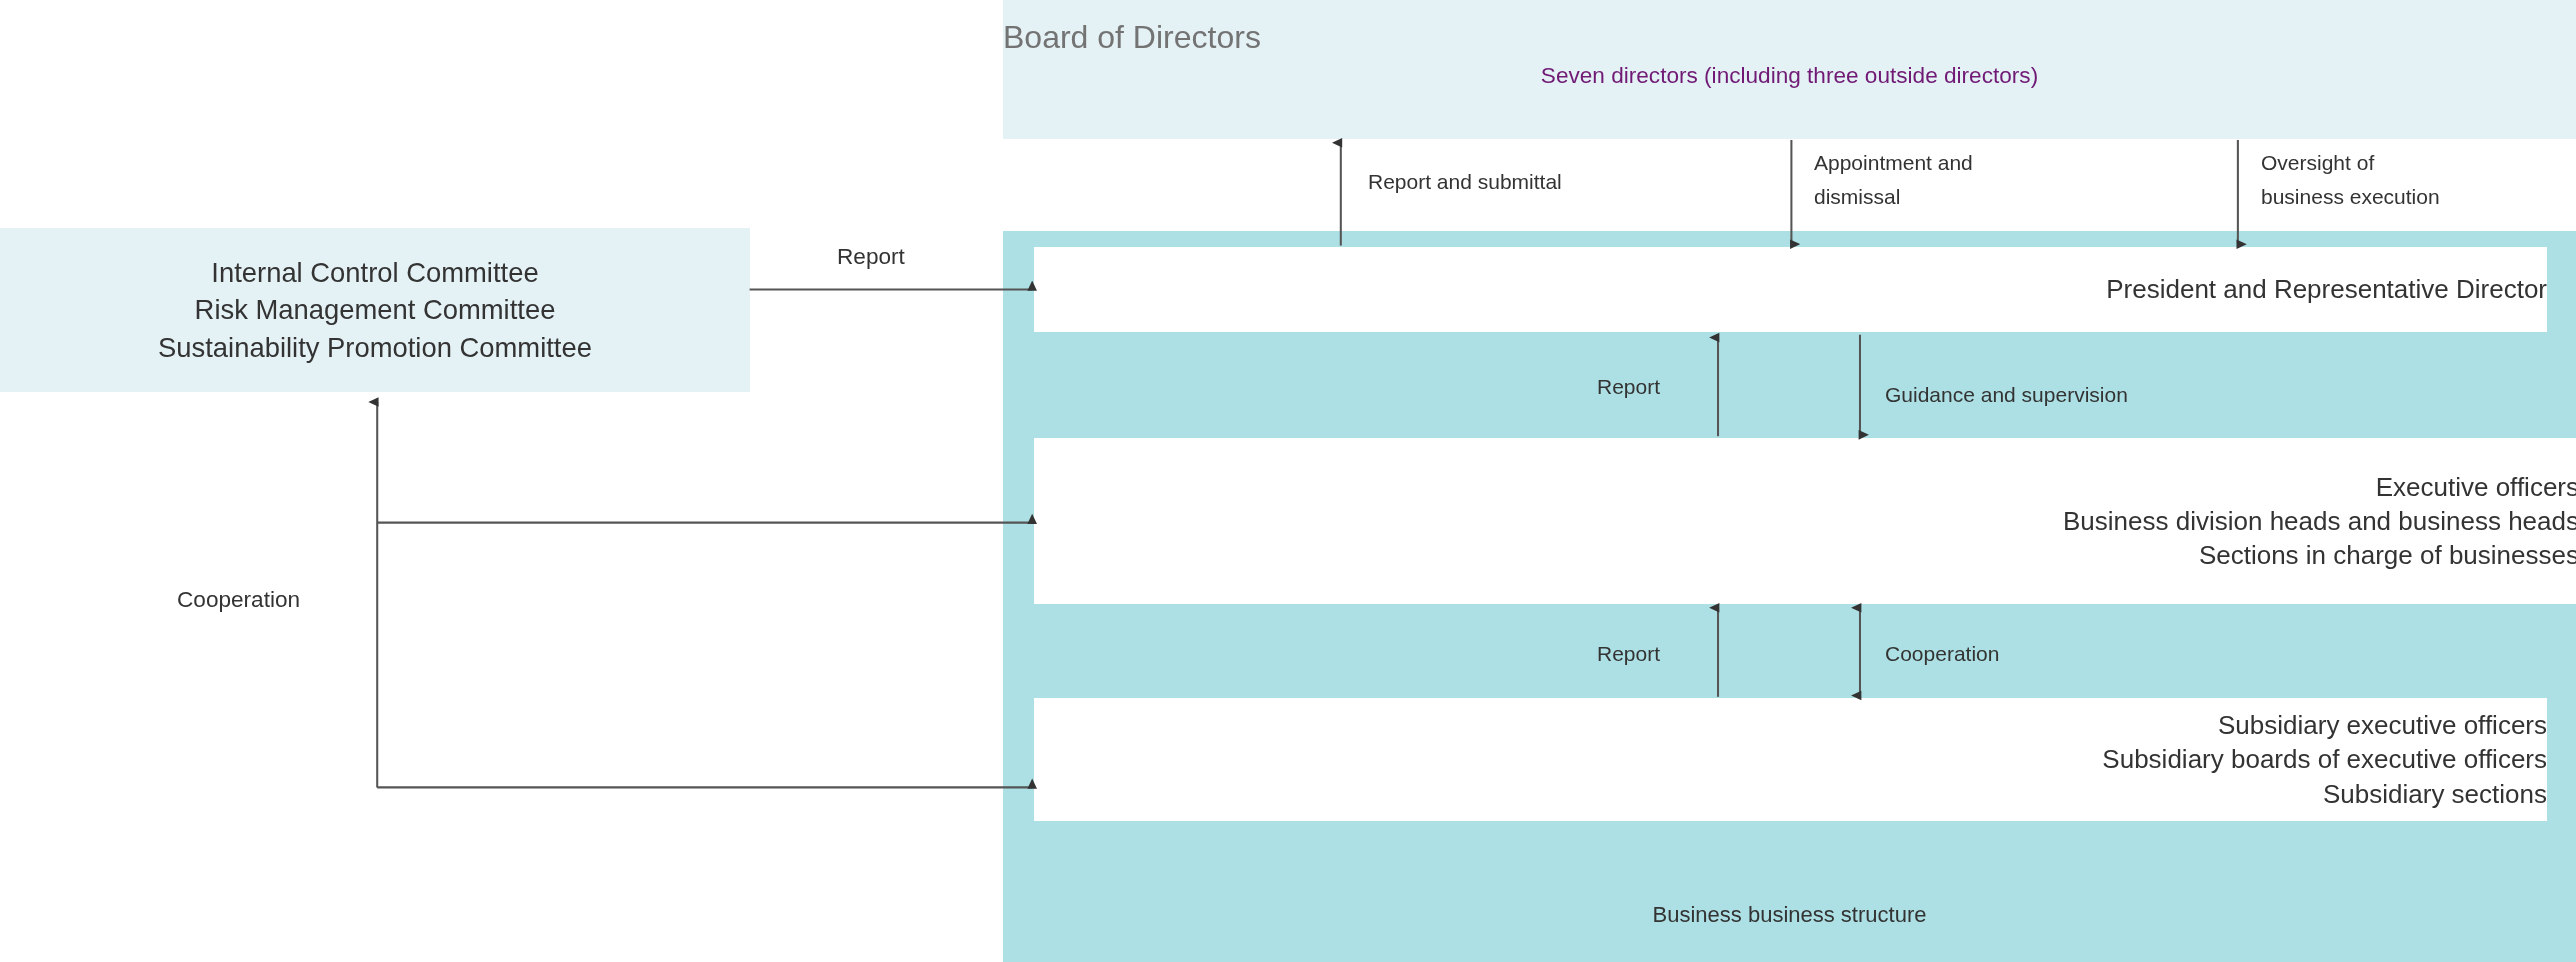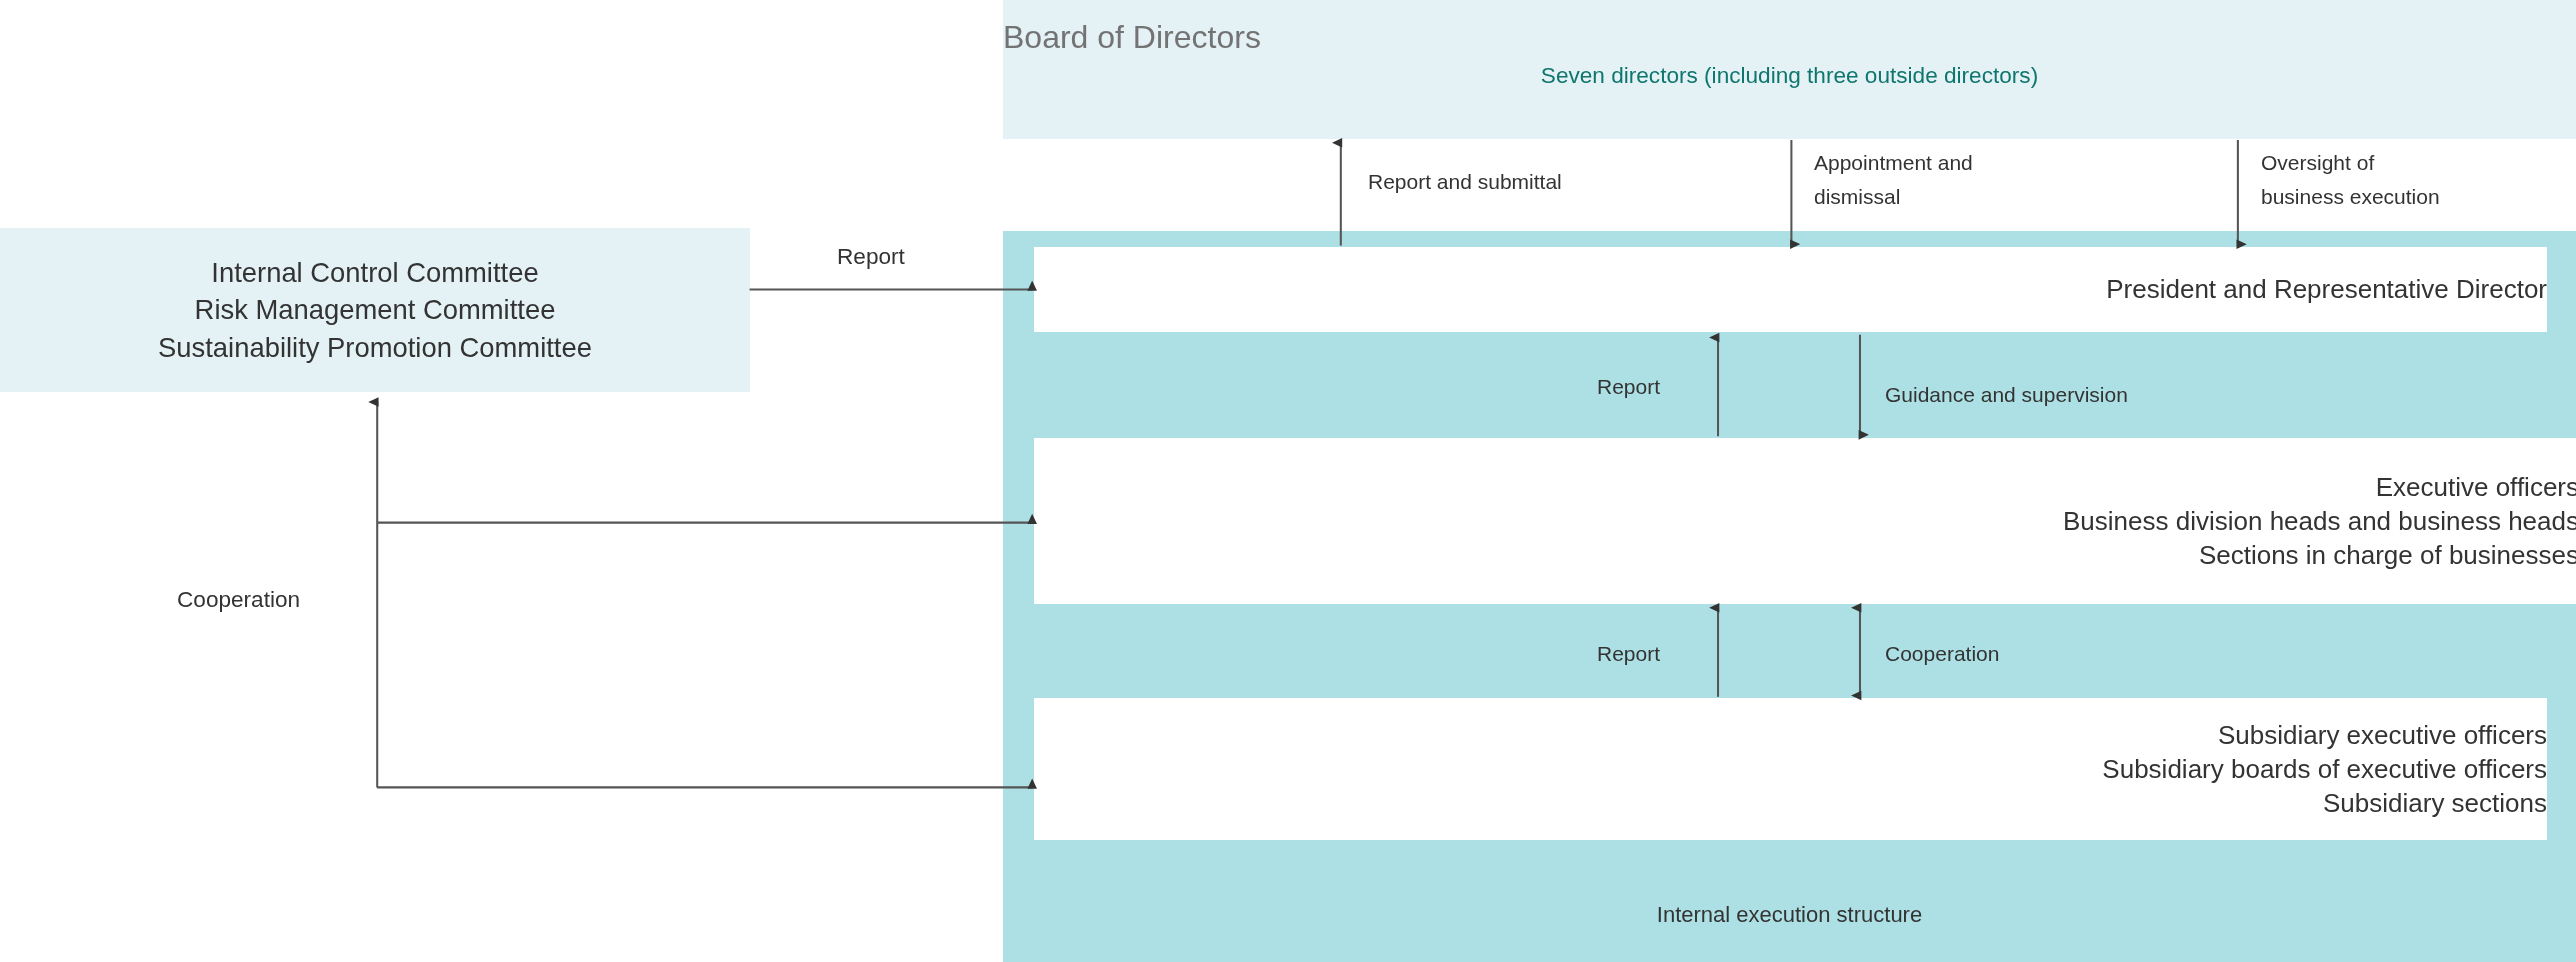--- a/index.html
+++ b/index.html
@@ -14,38 +14,38 @@
   .panel-board{
     position:absolute;left:1003px;top:0;width:1573px;height:139px;
     background:#e4f1f5;
   }
   .board-title{
     position:absolute;left:1003px;top:19px;width:1739px;
     text-align:left;font-size:32px;color:#737373;line-height:1.15;
   }
   .board-sub{
     position:absolute;left:1003px;top:62px;width:1573px;
-    text-align:center;font-size:22.6px;color:#0f766e;line-height:1.2;
+    text-align:center;font-size:22.6px;color:#701a75;line-height:1.2;
   }
   .panel-exec{
     position:absolute;left:1003px;top:231px;width:1573px;height:732px;
     background:#ade0e4;
   }
   .exec-structure-label{
     position:absolute;left:1003px;top:902px;width:1573px;
     text-align:center;font-size:22px;color:#333333;
   }
   .wbox{
     position:absolute;left:1034px;width:1513px;
     background:#ffffff;
     display:flex;flex-direction:column;align-items:flex-end;justify-content:center;
   }
   #box-president{top:247px;height:85px;}
   #box-executive{top:438px;height:166px;padding-left:32px;}
-  #box-subsidiary{top:698px;height:142px;}
+  #box-subsidiary{top:698px;height:123px;}
   .wbox .ln{font-size:26px;line-height:1.32;color:#333333;text-align:center;white-space:nowrap;}
 
   .committee-box{
     position:absolute;left:0;top:228px;width:750px;height:164px;
     background:#e4f1f5;
     display:flex;flex-direction:column;align-items:center;justify-content:center;
   }
   .committee-box .ln{font-size:27.4px;line-height:1.36;color:#333333;text-align:right;white-space:nowrap;}
 
   .lbl{
@@ -79,21 +79,21 @@
     <div class="ln">Business division heads and business heads</div>
     <div class="ln">Sections in charge of businesses</div>
   </div>
 
   <div class="wbox" id="box-subsidiary">
     <div class="ln">Subsidiary executive officers</div>
     <div class="ln">Subsidiary boards of executive officers</div>
     <div class="ln">Subsidiary sections</div>
   </div>
 
-  <div class="exec-structure-label">Internal execution structure</div>
+  <div class="exec-structure-label">Business business structure</div>
 
   <svg class="edges" viewBox="0 0 3756 1404">
     <defs>
       <marker id="ah-up" markerWidth="16" markerHeight="16" refX="8" refY="13" orient="auto" markerUnits="userSpaceOnUse">
         <path d="M8,0 L15,15 L1,15 Z" fill="#333333"></path>
       </marker>
       <marker id="ah-down" markerWidth="16" markerHeight="16" refX="8" refY="13" orient="auto" markerUnits="userSpaceOnUse">
         <path d="M8,0 L15,15 L1,15 Z" fill="#333333"></path>
       </marker>
       <marker id="ah-right" markerWidth="16" markerHeight="16" refX="8" refY="13" orient="auto" markerUnits="userSpaceOnUse">

